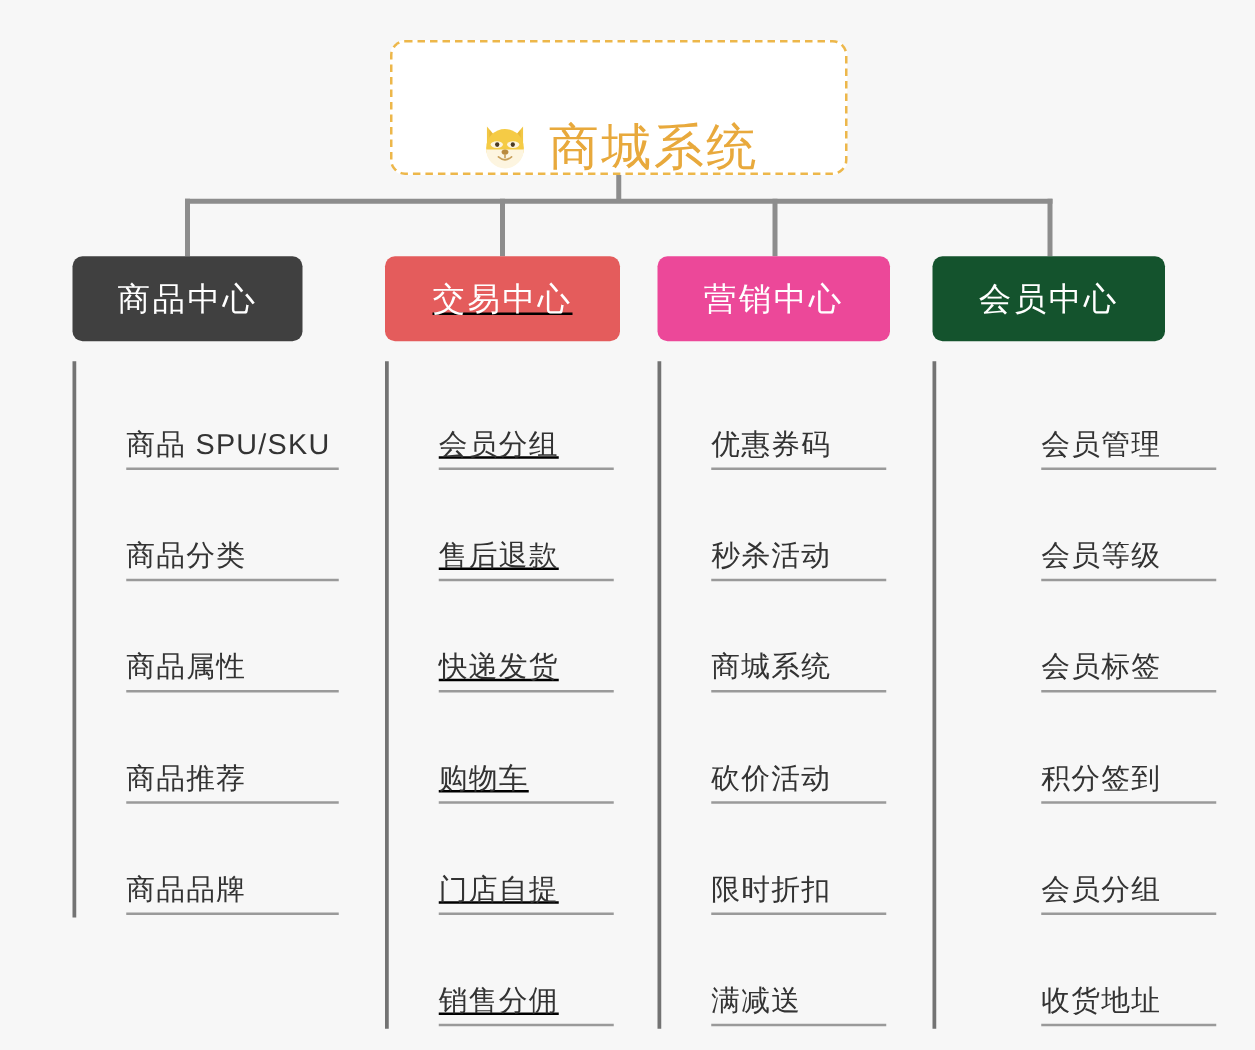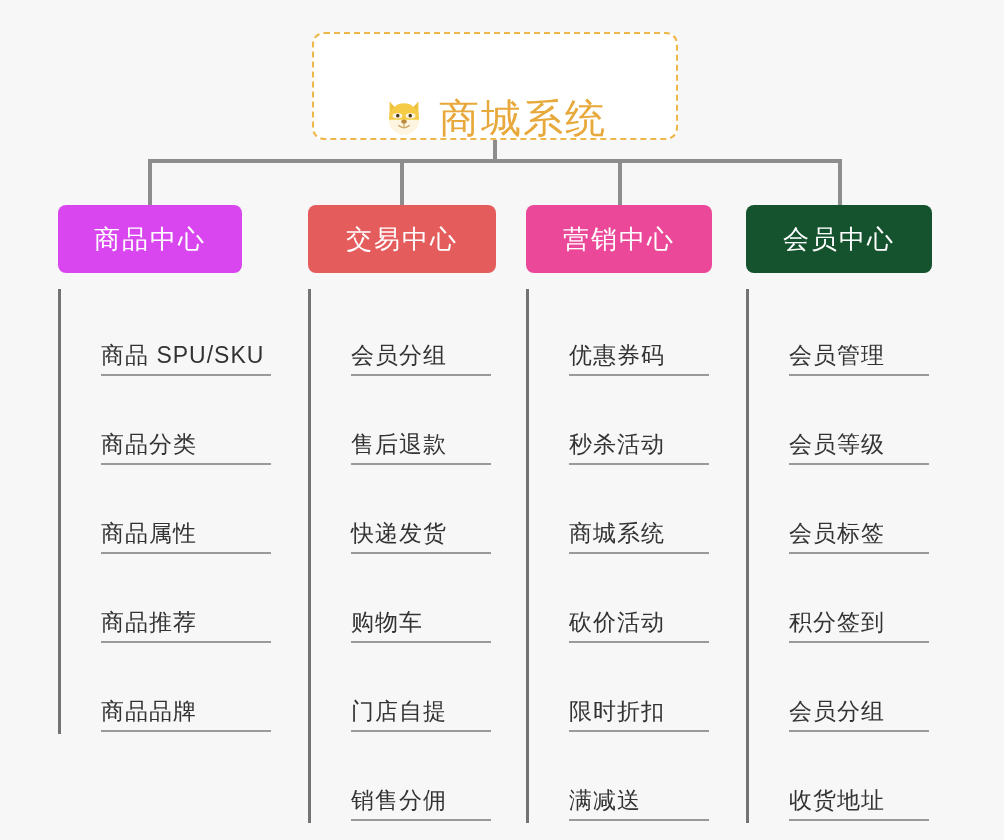--- a/index.html
+++ b/index.html
@@ -83,21 +83,21 @@
     position: absolute;
     left: 0;
     top: 205px;
     width: 1004px;
   }
   .column {
     position: absolute;
     top: 0;
   }
   .column.c0 { left: 58px;  width: 230px; }
-  .column.c1 { left: 308px; width: 186px; }
+  .column.c1 { left: 308px; width: 186px; text-decoration: underline; }
   .column.c2 { left: 526px; width: 214px; }
   .column.c3 { left: 746px; width: 212px; }
 
   .cat-header {
     box-sizing: border-box;
     height: 68px;
     border-radius: 8px;
     display: flex;
     align-items: center;
     justify-content: center;
@@ -134,21 +134,21 @@
     letter-spacing: 1px;
     line-height: 1.1;
     padding-bottom: 6px;
     border-bottom: 2px solid #9a9a9a;
     min-width: 132px;
     text-align: left;
   }
   .column.c0 .item-label { min-width: 170px; }
   .column.c1 .item-label { min-width: 140px; }
   .column.c2 .item-label { min-width: 140px; }
-  .column.c3 .item-label { min-width: 140px; }
+  .column.c3 .item-label { min-width: 140px; margin-left: 44px; }
 </style>
 </head>
 <body style="background: rgb(247, 247, 247);">
 
 <div id="mindmap">
 
   <div class="root-node" style="border-color: rgb(237, 183, 74);">
     <span class="root-emoji">
       <svg width="42" height="42" viewBox="0 0 64 64" aria-hidden="true">
         <path d="M10 8 L10 30 L22 22 Z" fill="#f2c744"></path>
@@ -172,21 +172,21 @@
   <div class="conn conn-stem" style="background: rgb(141, 141, 141);"></div>
   <div class="conn conn-bus" style="background: rgb(141, 141, 141);"></div>
   <div class="conn conn-drop c0" style="background: rgb(141, 141, 141);"></div>
   <div class="conn conn-drop c1" style="background: rgb(141, 141, 141);"></div>
   <div class="conn conn-drop c2" style="background: rgb(141, 141, 141);"></div>
   <div class="conn conn-drop c3" style="background: rgb(141, 141, 141);"></div>
 
   <div class="columns">
 
     <div class="column c0">
-      <div class="cat-header" style="background: #d946ef;">商品中心</div>
+      <div class="cat-header" style="background: #404040;">商品中心</div>
       <div class="items">
         <div class="item">
             <span class="item-label">商品 SPU/SKU</span>
           </div>
         <div class="item">
             <span class="item-label">商品分类</span>
           </div>
         <div class="item">
             <span class="item-label">商品属性</span>
           </div>

